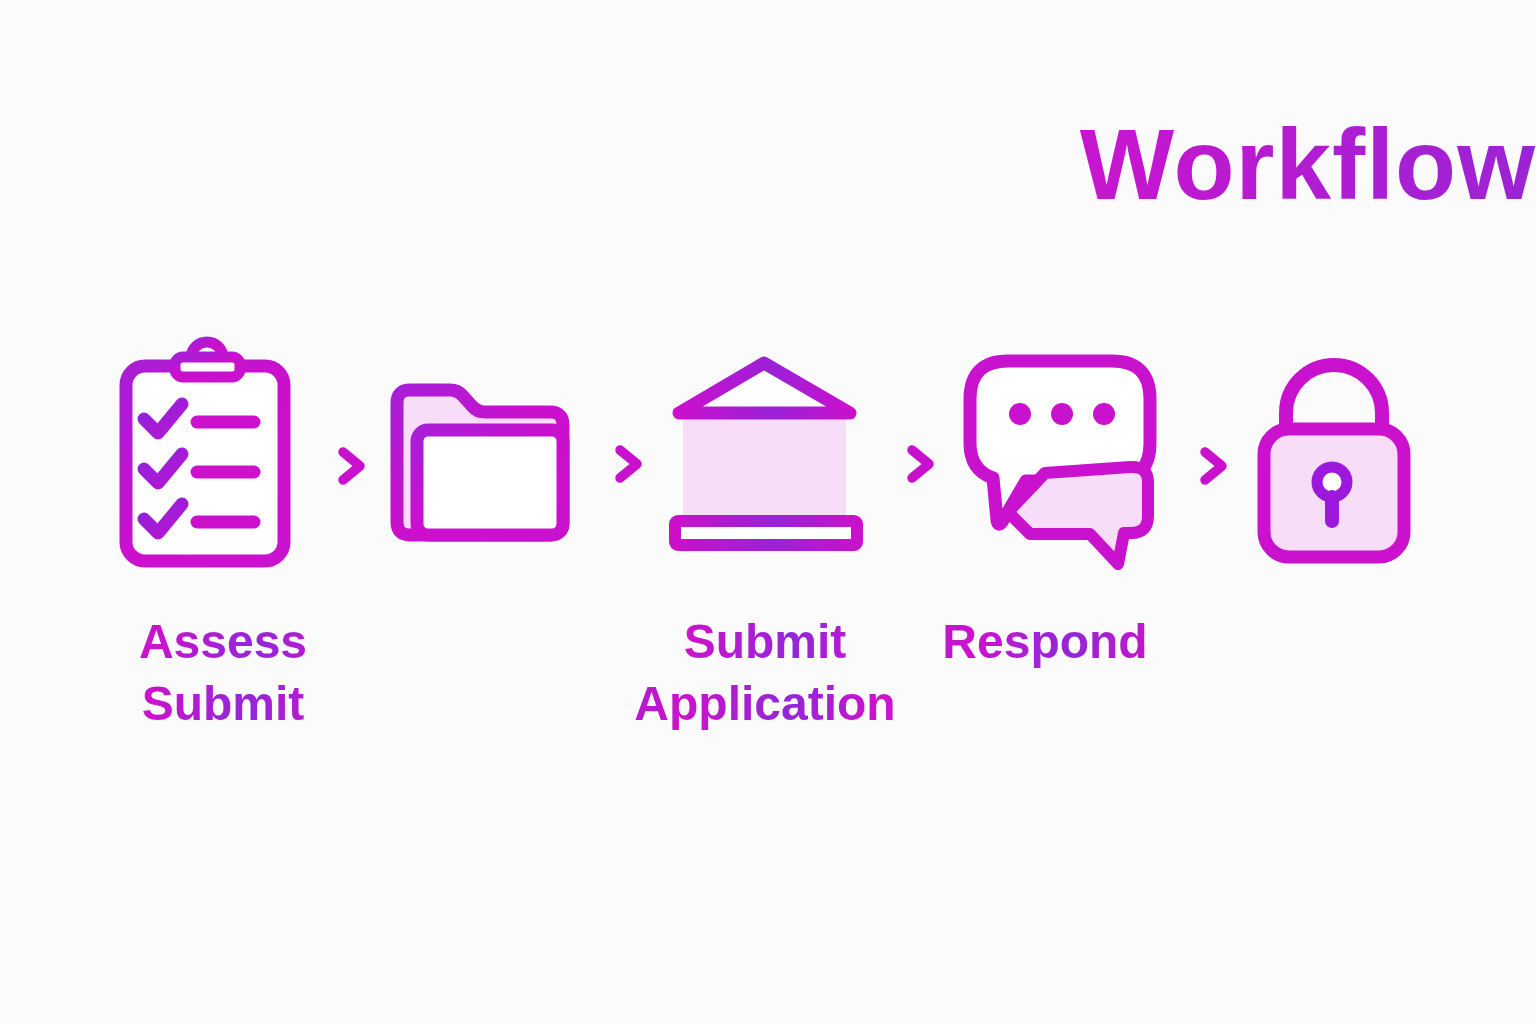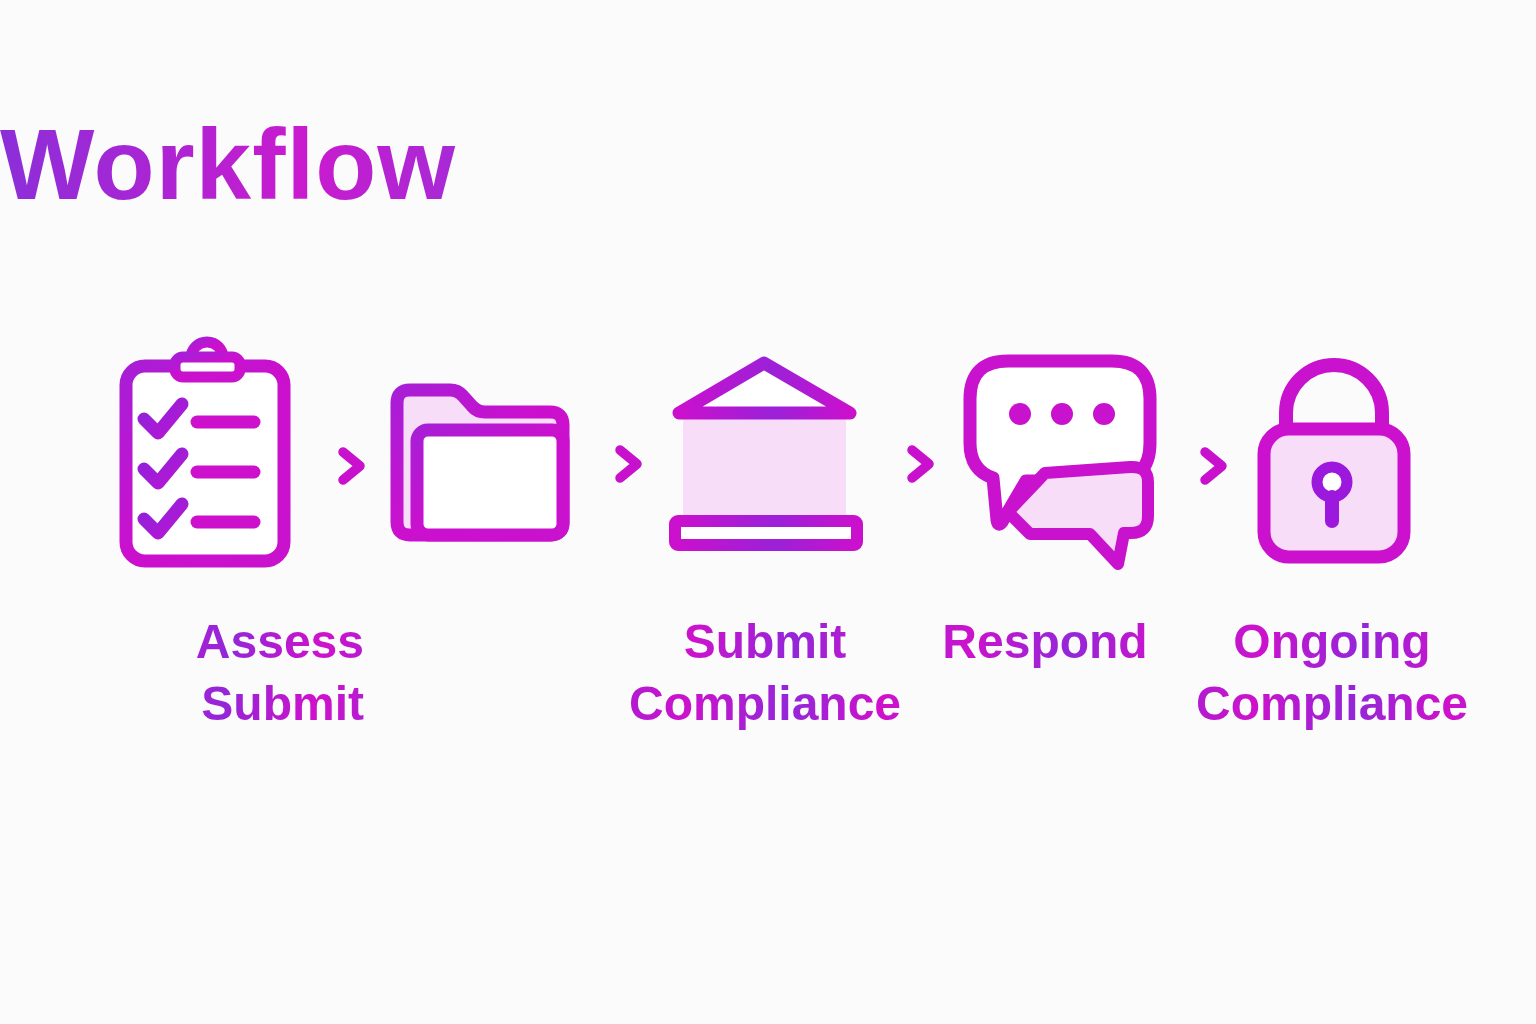--- a/index.html
+++ b/index.html
@@ -14,21 +14,21 @@
     height: 1024px;
     margin: 0 auto;
     background: #fcfbfc;
     overflow: hidden;
   }
   .title {
     position: absolute;
     left: 0;
     right: 0;
     top: 112px;
-    text-align: left;
+    text-align: right;
     font-size: 100px;
     font-weight: 600;
     letter-spacing: 1px;
     line-height: 1.05;
     background: linear-gradient(92deg, #8b2fd9 0%, #c91bce 20%, #8339de 40%, #d513c8 56%, #c317cf 74%, #9a24d4 100%);
     -webkit-background-clip: text;
     background-clip: text;
     color: transparent;
   }
   .icon {
@@ -144,29 +144,25 @@
     <path d="M28 9 L45 23 L28 37" fill="none" stroke="#c911cd" stroke-width="9.5" stroke-linecap="round" stroke-linejoin="round"></path>
   </svg>
 
   <svg class="icon" style="left:1250px; top:350px;" width="168" height="218" viewBox="0 0 168 218">
     <path d="M36 82 V63 A48 48 0 0 1 132 63 V82" fill="none" stroke="#c912cd" stroke-width="14"></path>
     <rect x="14" y="79" width="140" height="128" rx="25" fill="#f8ddf8" stroke="#cb11cd" stroke-width="13"></rect>
     <circle cx="82" cy="132" r="15" fill="#ffffff" stroke="#9b18dc" stroke-width="11"></circle>
     <line x1="82" y1="147" x2="82" y2="171" stroke="#9b18dc" stroke-width="14" stroke-linecap="round"></line>
   </svg>
 
-  <div class="step-label" style="left:34px;text-align:right;">
+  <div class="step-label" style="left:58px;">
     <div>Assess</div>
     <div>Submit</div>
   </div>
   <div class="step-label" style="left:600px;">
     <div>Submit</div>
-    <div>Compliance</div>
+    <div>Application</div>
   </div>
   <div class="step-label" style="left:880px;">
     <div>Respond</div>
-  </div>
-  <div class="step-label" style="left:1167px;">
-    <div>Ongoing</div>
-    <div>Compliance</div>
   </div>
 
 </div>
 
 </body></html>

